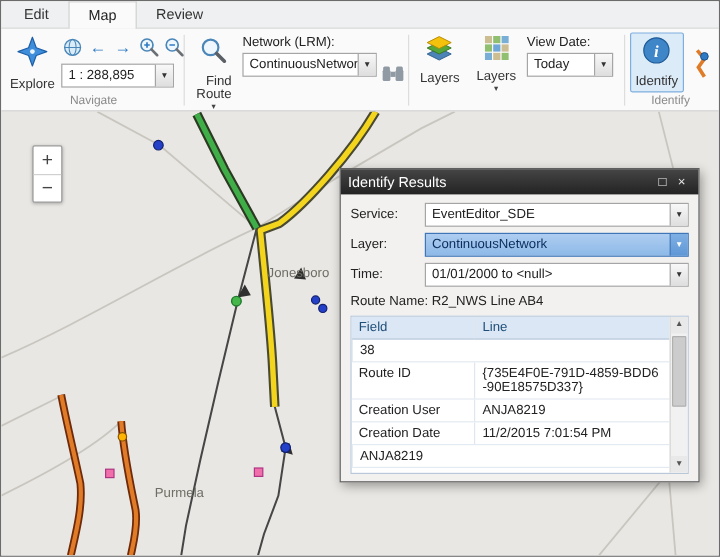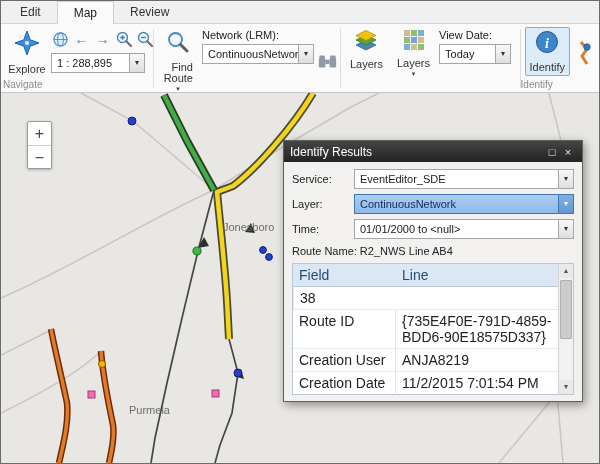--- a/index.html
+++ b/index.html
@@ -8,21 +8,21 @@
 
   
   .tabbar { height:23px; background:#eef0f1; display:flex; align-items:flex-end; padding-left:3px; border-bottom:1px solid #d4d4d4; }
   .tab { padding:0 16px; height:22px; line-height:22px; font-size:12px; color:#333; cursor:default; }
   .tab.active { background:#fafafa; border:1px solid #cfcfcf; border-bottom:none; height:23px; margin-bottom:-1px; color:#222; }
 
   
   .ribbon { height:69px; background:#fafafa; border-bottom:1px solid #c6c6c6; display:flex; align-items:stretch; padding:1px 2px 0 2px; }
   .rgroup { position:relative; display:flex; flex-direction:column; }
   .gcontent { flex:1; display:flex; align-items:flex-start; padding:2px 4px 0 4px; gap:4px; }
-  .glabel { height:13px; text-align:left; font-size:10px; color:#8a8a8a; line-height:11px; }
+  .glabel { height:13px; text-align:center; font-size:10px; color:#8a8a8a; line-height:11px; }
   .gdivider { width:1px; background:#dddddd; margin:4px 0; }
 
   .bigbtn { display:flex; flex-direction:column; align-items:center; padding:2px 4px; border:1px solid transparent; border-radius:2px; min-width:40px; }
   .bigbtn.selected { background:#dcebf8; border-color:#7eaede; }
   .blabel { margin-top:4px; font-size:11px; color:#333; line-height:11px; text-align:right; }
   .blabel.narrow { max-width:36px; }
   .tinyarrow { font-size:7px; color:#444; line-height:7px; margin-top:1px; }
 
   .navcol { display:flex; flex-direction:column; gap:4px; padding-top:2px; }
   .iconrow { display:flex; gap:2px; align-items:center; height:20px; }
@@ -53,21 +53,21 @@
   .prow { display:flex; align-items:center; height:21px; margin-bottom:4px; flex:none; }
   .plabel { width:62px; font-size:11px; color:#222; flex:none; }
   .pcombo { flex:1; }
   .pcombo.hl { background:linear-gradient(#aecdf0,#8db9e8); border-color:#3f76b8; color:#0b2d5c; }
   .pcombo.hl .combo-arrow { background:linear-gradient(#7fb0e4,#5f97d6); border-left-color:#3f76b8; color:#fff; }
   .routename { font-size:11px; color:#222; margin:2px 0 6px 0; flex:none; }
   .tblwrap { flex:1; display:flex; border:1px solid #b9c8d9; background:#fff; overflow:hidden; margin-bottom:6px; }
   .tbl { flex:1; overflow:hidden; }
   .trow { display:grid; grid-template-columns:102px 1fr; border-bottom:1px solid #e4eaf1; }
   .trow.thead { background:#dbe7f4; border-bottom:1px solid #b9c8d9; }
-  .tcell { padding:3px 6px; font-size:14px; color:#222; }
+  .tcell { padding:3px 6px; font-size:11px; color:#222; }
   .trow.thead .tcell { color:#1f4e79; }
   .tcell.v { border-left:1px solid #dfe6ee; word-break:break-all; }
   .scroll { width:15px; background:#f1f1f1; border-left:1px solid #d5d5d5; display:flex; flex-direction:column; }
   .sarrow { height:14px; font-size:7px; line-height:14px; text-align:center; color:#555; background:#e9e9e9; }
   .strack { flex:1; position:relative; }
   .sthumb { position:absolute; left:1px; right:1px; top:2px; height:58%; background:#cccccc; border:1px solid #b0b0b0; border-radius:1px; }
 </style>
 </head>
 <body>
 

